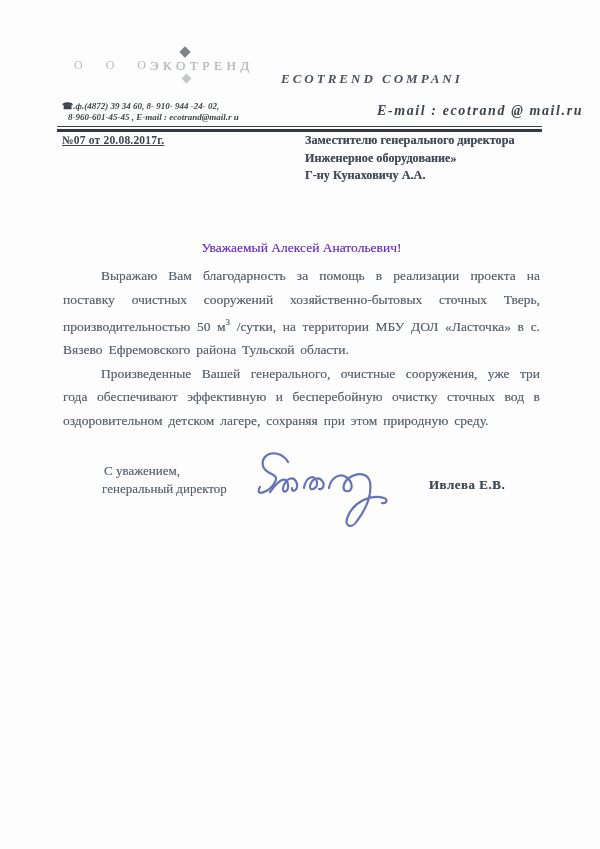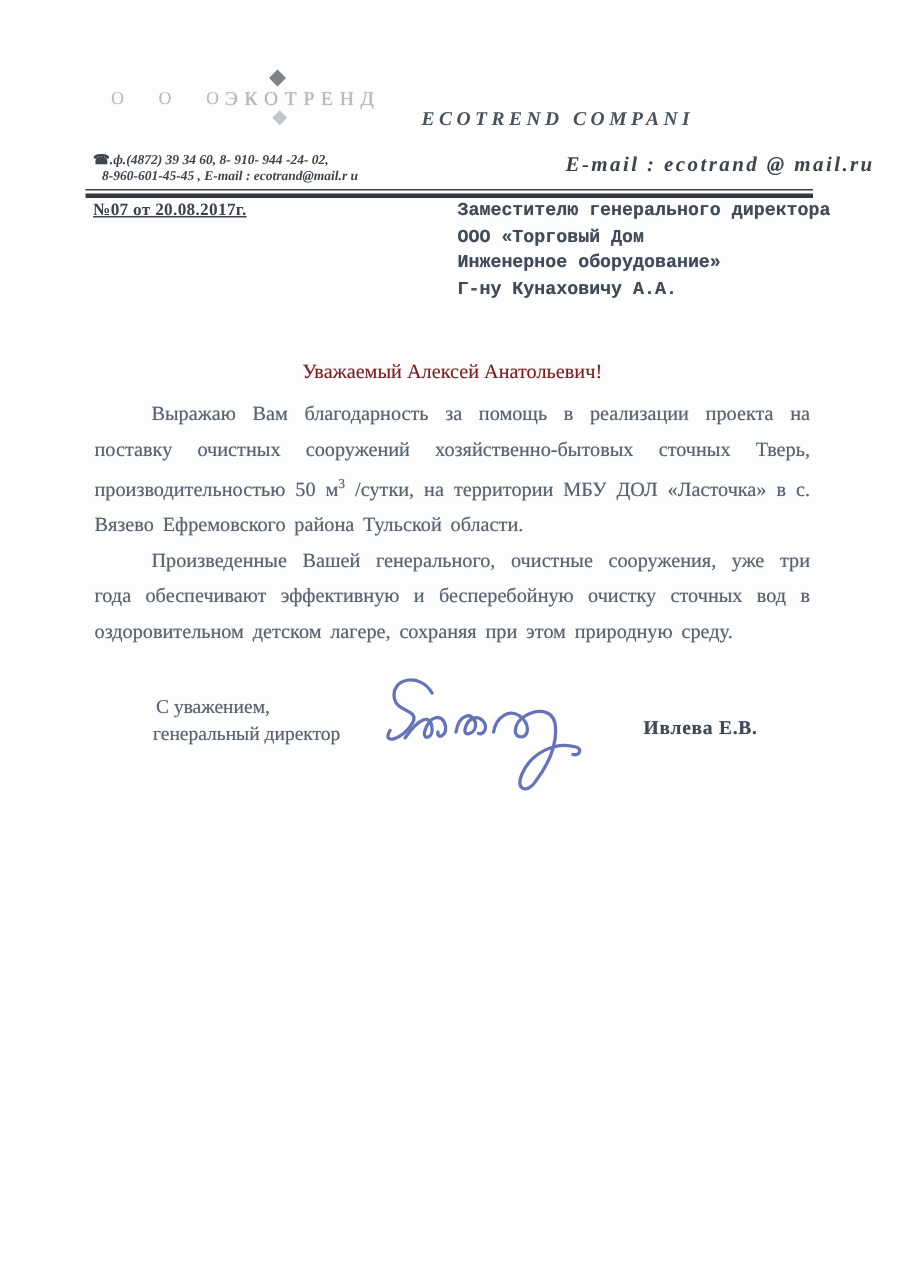--- a/index.html
+++ b/index.html
@@ -70,29 +70,28 @@
     color:#3e4551;letter-spacing:0.2px;
     text-decoration:underline;
   }
 
   
   .recipient{
     left:305px;top:132px;
     font-size:12.2px;font-weight:bold;
     color:#414a56;line-height:17.6px;
     text-shadow:0 0 0.5px rgba(65,74,86,0.6);
-    font-family:Liberation Mono, monospace;
   }
   .recipient div{white-space:nowrap;}
 
   
   .salutation{
     left:63px;top:240px;width:477px;
     text-align:center;
-    font-size:13.5px;color:#7f1d1d;
+    font-size:13.5px;color:#6d28d9;
     text-shadow:0 0 0.6px rgba(83,93,106,0.55);
   }
   .body-text{
     position:absolute;left:63px;top:264px;width:477px;
     font-size:13.5px;line-height:23.6px;
     text-align:justify;color:#59626e;
     text-shadow:0 0 0.6px rgba(89,98,110,0.55);
     word-spacing:2.5px;
   }
   .body-text p{margin:0;text-indent:38px;}
@@ -126,21 +125,20 @@
   <span class="abs phone-line2">8-960-601-45-45 , E-mail  :  ecotrand@mail.r u</span>
 
   <div class="abs rule">
       <div class="thick"></div>
     </div>
 
   <span class="abs ref-number">№07 от 20.08.2017г.</span>
 
   <div class="abs recipient">
     <div>Заместителю генерального директора</div>
-    <div>ООО «Торговый Дом</div>
     <div>Инженерное оборудование»</div>
     <div>Г-ну Кунаховичу А.А.</div>
   </div>
 
   <div class="abs salutation">Уважаемый Алексей Анатольевич!</div>
 
   <div class="body-text">
     <p><span>Выражаю Вам благодарность за помощь в реализации проекта на поставку очистных сооружений хозяйственно-бытовых сточных Тверь, производительностью 50 м</span><sup>3</sup><span> /сутки, на территории МБУ ДОЛ «Ласточка» в с. Вязево Ефремовского района Тульской области.</span></p>
     <p>Произведенные Вашей генерального, очистные сооружения, уже три года обеспечивают эффективную и бесперебойную очистку сточных вод в оздоровительном детском лагере, сохраняя при этом природную среду.</p>
   </div>

